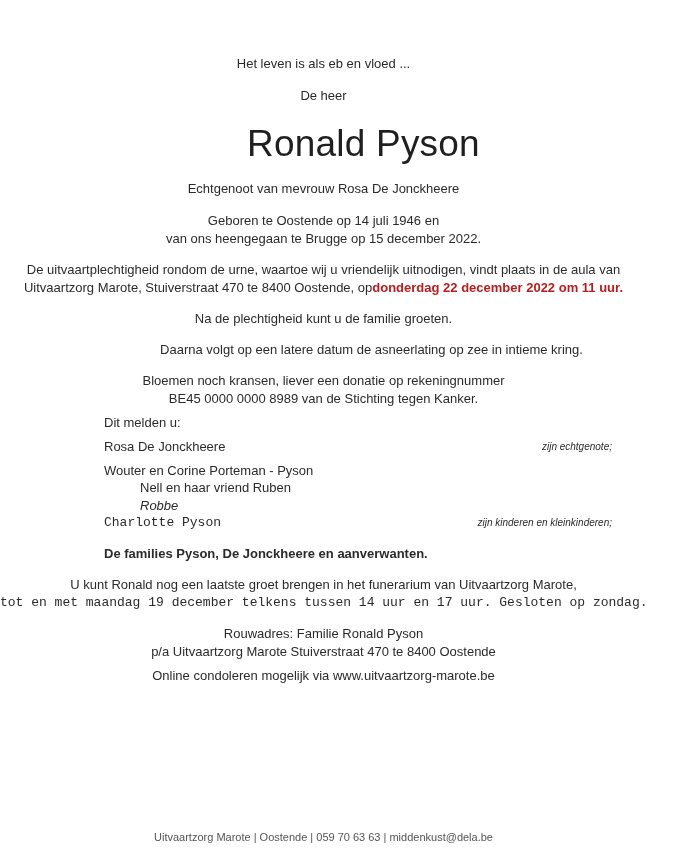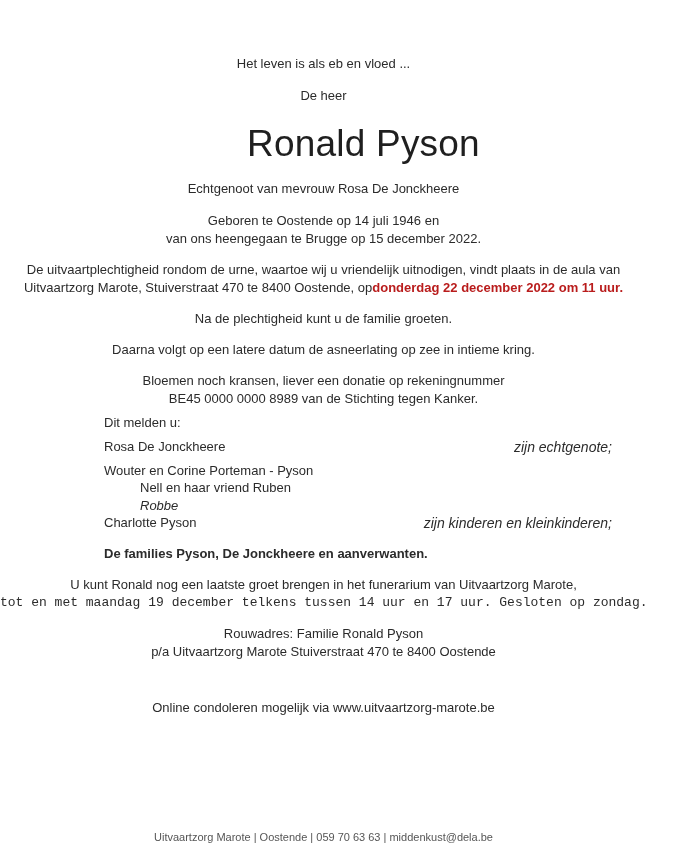--- a/index.html
+++ b/index.html
@@ -2,52 +2,52 @@
 <html><head>
   <meta charset="utf-8">
   <style>
     html, body { margin: 0; padding: 0; background: #ffffff; }
     body {
       width: 698px; height: 867px; position: relative; overflow: hidden;
       font-family: "Liberation Sans", sans-serif; color: #2b2b2b;
     }
     .c { position: absolute; left: 0; width: 647px; text-align: center; font-size: 13px; line-height: 18px; white-space: nowrap; }
     .l { position: absolute; font-size: 13px; line-height: 18px; white-space: nowrap; }
-    .r { position: absolute; right: 86px; font-size: 14px; line-height: 18px; font-style: italic; white-space: nowrap; text-align: right; }
+    .r { position: absolute; right: 86px; font-size: 10px; line-height: 18px; font-style: italic; white-space: nowrap; text-align: right; }
     .name { font-size: 37px; line-height: 44px; color: #1f1f1f; letter-spacing: 0.2px; margin-left: 40px; }
     .b { font-weight: bold; color: #b91c1c; }
     .footer { font-size: 11px; color: #555; }
   </style>
 </head>
 <body>
 
 <div class="c" style="top:55px;">Het leven is als eb en vloed ...</div>
 <div class="c" style="top:87px;">De heer</div>
 <div class="c name" style="top:122px;">Ronald Pyson</div>
 <div class="c" style="top:180px;">Echtgenoot van mevrouw Rosa De Jonckheere</div>
 <div class="c" style="top:212px;">Geboren te Oostende op 14 juli 1946 en</div>
 <div class="c" style="top:230px;">van ons heengegaan te Brugge op 15 december 2022.</div>
 <div class="c" style="top:261px;">De uitvaartplechtigheid rondom de urne, waartoe wij u vriendelijk uitnodigen, vindt plaats in de aula van</div>
 <div class="c" style="top:279px;">
   <span>Uitvaartzorg Marote, Stuiverstraat 470 te 8400 Oostende, op</span><span class="b">donderdag 22 december 2022 om 11 uur.</span>
 </div>
 <div class="c" style="top:310px;">Na de plechtigheid kunt u de familie groeten.</div>
-<div class="c" style="top:341px;">Daarna volgt op een latere datum de asneerlating op zee in intieme kring.</div>
+<div class="c" style="top:341px;padding-left:48px;">Daarna volgt op een latere datum de asneerlating op zee in intieme kring.</div>
 <div class="c" style="top:372px;">Bloemen noch kransen, liever een donatie op rekeningnummer</div>
 <div class="c" style="top:390px;">BE45 0000 0000 8989 van de Stichting tegen Kanker.</div>
 
 <div class="l" style="top:414px; left:104px;">Dit melden u:</div>
 <div class="l" style="top:438px; left:104px;">Rosa De Jonckheere</div>
 <div class="r" style="top:438px;">zijn echtgenote;</div>
 <div class="l" style="top:462px; left:104px;">Wouter en Corine Porteman - Pyson</div>
 <div class="l" style="top:479px; left:140px;">Nell en haar vriend Ruben</div>
 <div class="l" style="top:497px; left:140px;font-style:italic;">Robbe</div>
-<div class="l" style="top:514px; left:104px;">Charlotte Pyson</div>
+<div class="l" style="top:514px; left:104px;font-family:Liberation Mono, monospace;">Charlotte Pyson</div>
 <div class="r" style="top:514px;">zijn kinderen en kleinkinderen;</div>
 <div class="l" style="top:545px; left:104px;font-weight:bold;">De families Pyson, De Jonckheere en aanverwanten.</div>
 
 <div class="c" style="top:576px;">U kunt Ronald nog een laatste groet brengen in het funerarium van Uitvaartzorg Marote,</div>
 <div class="c" style="top:594px;font-family:Liberation Mono, monospace;">tot en met maandag 19 december telkens tussen 14 uur en 17 uur. Gesloten op zondag.</div>
 <div class="c" style="top:625px;">Rouwadres: Familie Ronald Pyson</div>
 <div class="c" style="top:643px;">p/a Uitvaartzorg Marote Stuiverstraat 470 te 8400 Oostende</div>
-<div class="c" style="top:667px;margin-top:32px;">Online condoleren mogelijk via www.uitvaartzorg-marote.be</div>
+<div class="c" style="top:667px;">Online condoleren mogelijk via www.uitvaartzorg-marote.be</div>
 
 <div class="c footer" style="top:828px;">Uitvaartzorg Marote | Oostende | 059 70 63 63 | middenkust@dela.be</div>
 
 </body></html>

